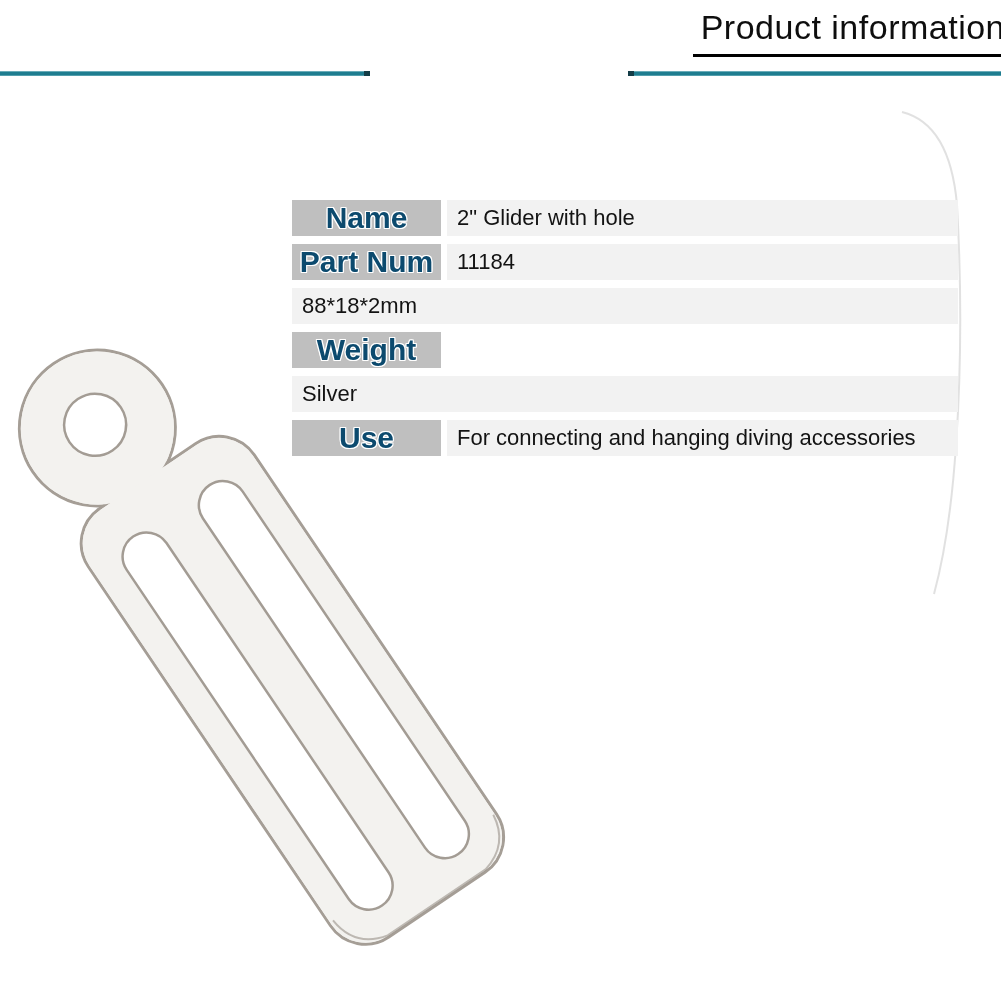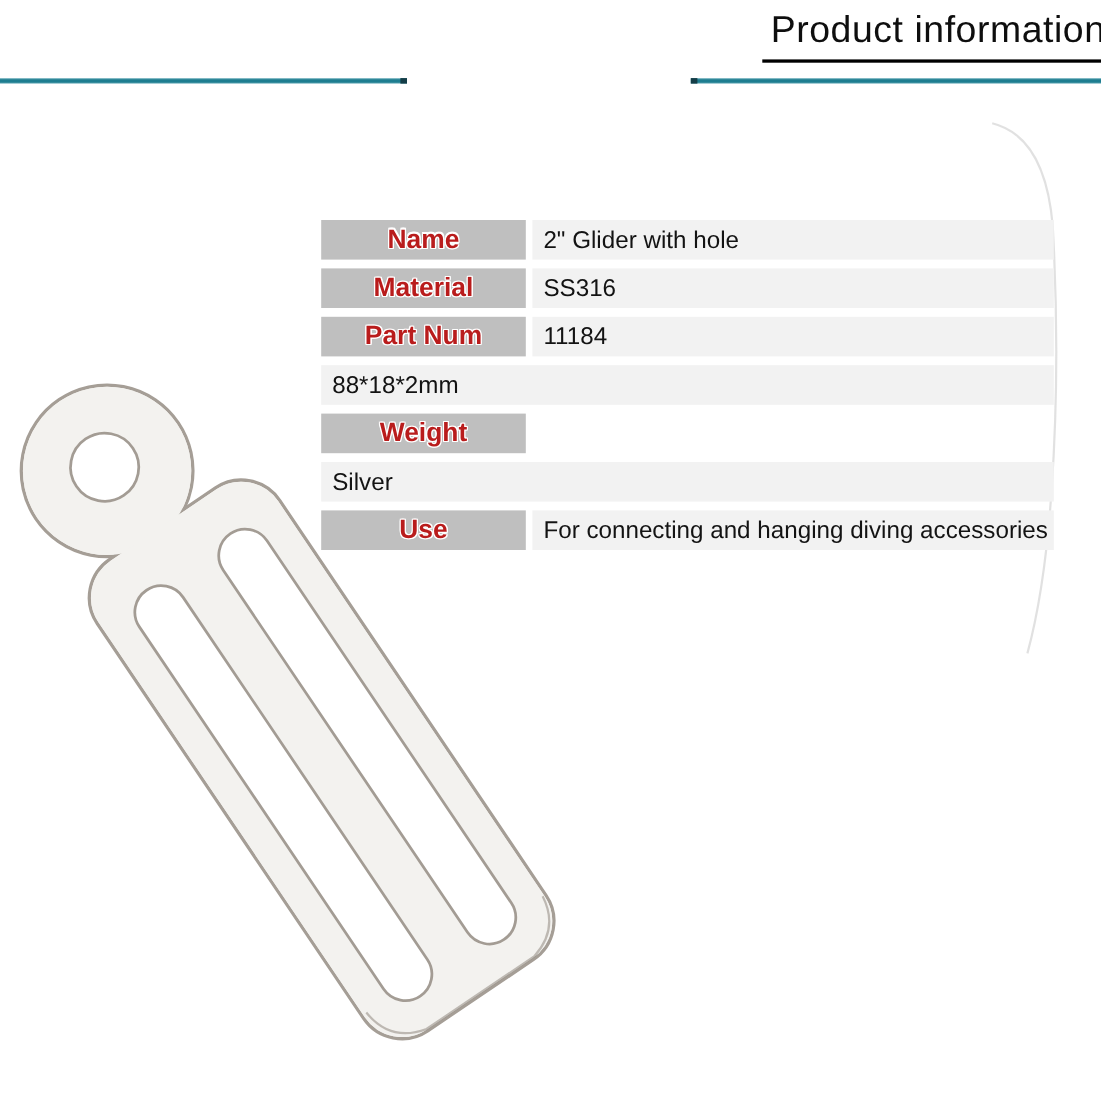--- a/index.html
+++ b/index.html
@@ -40,24 +40,24 @@
   }
   .accent-line.left  .accent-cap { right: 0; }
   .accent-line.right .accent-cap { left: 0; }
 
   
   .spec-table {
     position: absolute; left: 292px; top: 200px; width: 666px; z-index: 2;
   }
   .spec-row { display: flex; height: 36px; margin-bottom: 8px; }
   .label-cell {
-    width: 186px; margin-right: 6px;
+    width: 149px; margin-right: 6px;
     background: #bfbfbf;
-    color: #b91c1c;
-    font-size: 24px; font-weight: 700;
+    color: #0c4a6e;
+    font-size: 30px; font-weight: 700;
     line-height: 36px; text-align: center;
     text-shadow:
       -1px -1px 0 #fff, 1px -1px 0 #fff, -1px 1px 0 #fff, 1px 1px 0 #fff,
       0 -1px 0 #fff, 0 1px 0 #fff, -1px 0 0 #fff, 1px 0 0 #fff;
     white-space: nowrap;
   }
   .value-cell {
     flex: 1;
     background: #f2f2f2;
     color: #131313;
@@ -109,24 +109,20 @@
       <path d="M 5 620 Q 8 655 42 663 L 160 663 Q 193 655 197 622" fill="none" stroke="#8f8880" stroke-width="2" opacity="0.55"></path>
     </g>
   </svg>
 
   <div class="spec-table">
     <div class="spec-row">
       <div class="label-cell">Name</div>
       <div class="value-cell">2" Glider with hole</div>
     </div>
     <div class="spec-row">
-      <div class="label-cell">Material</div>
-      <div class="value-cell">SS316</div>
-    </div>
-    <div class="spec-row">
       <div class="label-cell">Part Num</div>
       <div class="value-cell">11184</div>
     </div>
     <div class="spec-row">
       <div class="value-cell">88*18*2mm</div>
     </div>
     <div class="spec-row">
       <div class="label-cell">Weight</div>
     </div>
     <div class="spec-row">

